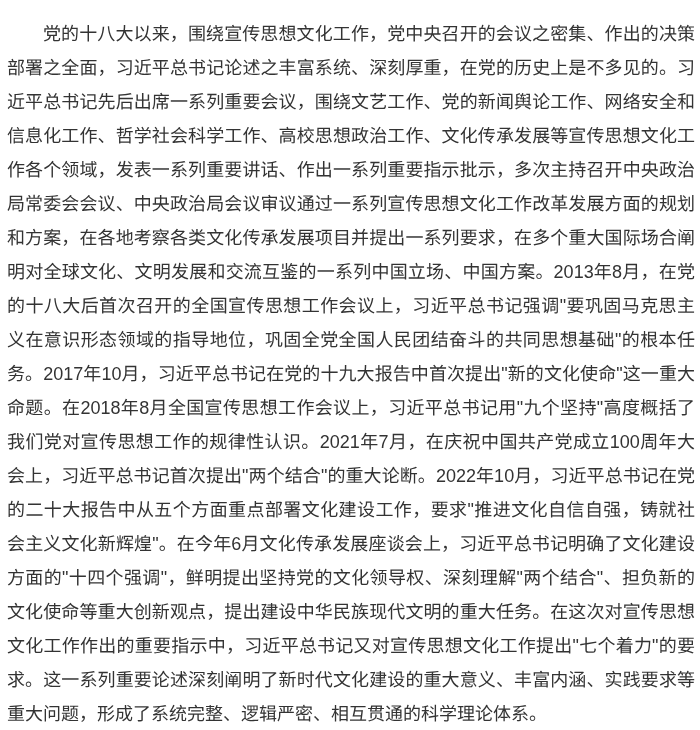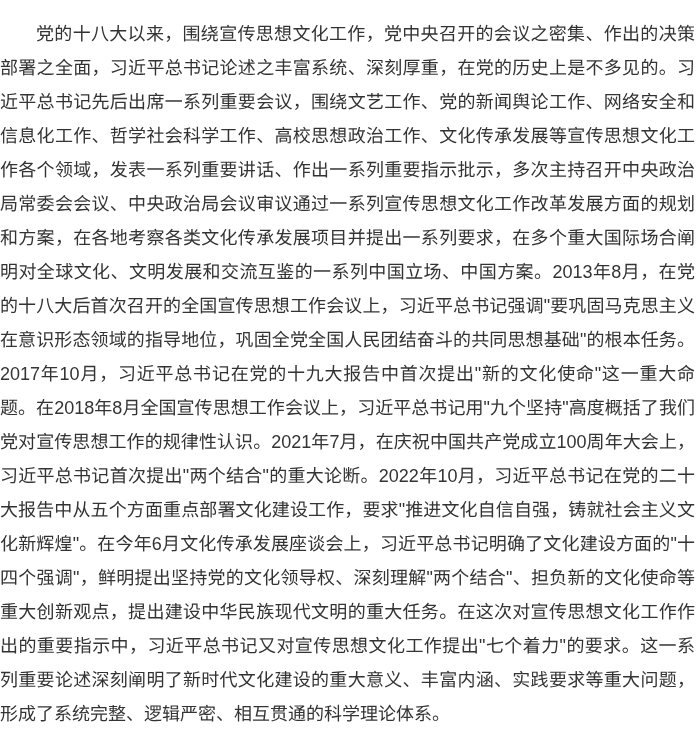--- a/index.html
+++ b/index.html
@@ -11,21 +11,21 @@
     position: relative;
     width: 700px;
     height: 730px;
     background: #ffffff;
     overflow: hidden;
     box-sizing: border-box;
   }
   .article {
     box-sizing: border-box;
     width: 700px;
-    padding: 17px 5px 0 0;
+    padding: 17px 5px 0 7px;
   }
   .article p {
     margin: 0;
     font-family: "Liberation Sans", "DejaVu Sans", sans-serif;
     font-size: 18px;
     line-height: 34px;
     color: #333333;
     text-align: justify;
     text-justify: inter-ideograph;
     text-indent: 2em;

